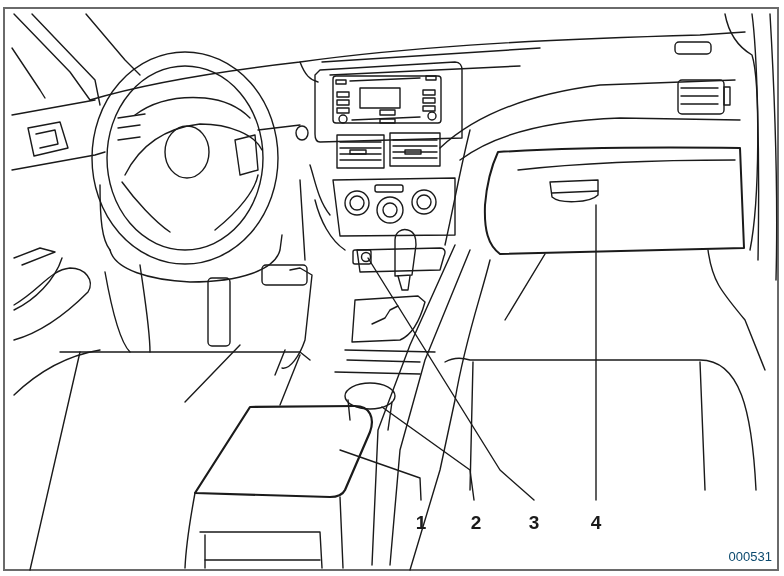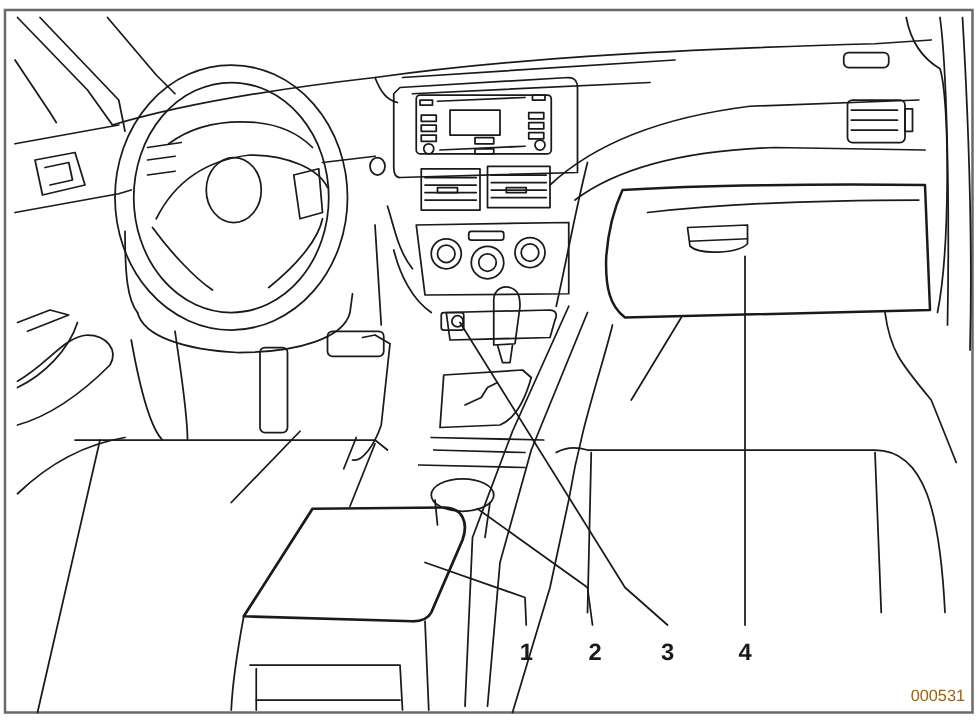--- a/index.html
+++ b/index.html
@@ -1,20 +1,20 @@
 <!DOCTYPE html>
 <html><head>
   <meta charset="utf-8">
   <style>
     html, body { margin: 0; padding: 0; background: #ffffff; }
     body { width: 784px; height: 576px; position: relative; overflow: hidden; font-family: "Liberation Sans", sans-serif; }
     .frame { position: absolute; left: 3px; top: 7px; width: 776px; height: 564px; border: 2px solid #6a6a6a; box-sizing: border-box; background: #fff; }
     svg.art { position: absolute; left: 0; top: 0; width: 784px; height: 576px; }
     .callout { position: absolute; font-weight: bold; font-size: 19px; color: #1a1a1a; transform: translateX(-50%); }
-    .figid { position: absolute; right: 12px; bottom: 12px; font-size: 13px; color: #a16207; }
+    .figid { position: absolute; right: 12px; bottom: 12px; font-size: 13px; color: #0c4a6e; }
   </style>
 </head>
 <body>
 
 <div class="frame"></div>
 
 <svg class="art" viewBox="0 0 784 576" fill="none" stroke="#1a1a1a" stroke-width="1.4" stroke-linecap="round" stroke-linejoin="round">
 
   <g>
     <path d="M14 14 L70 72 L90 100"></path>

